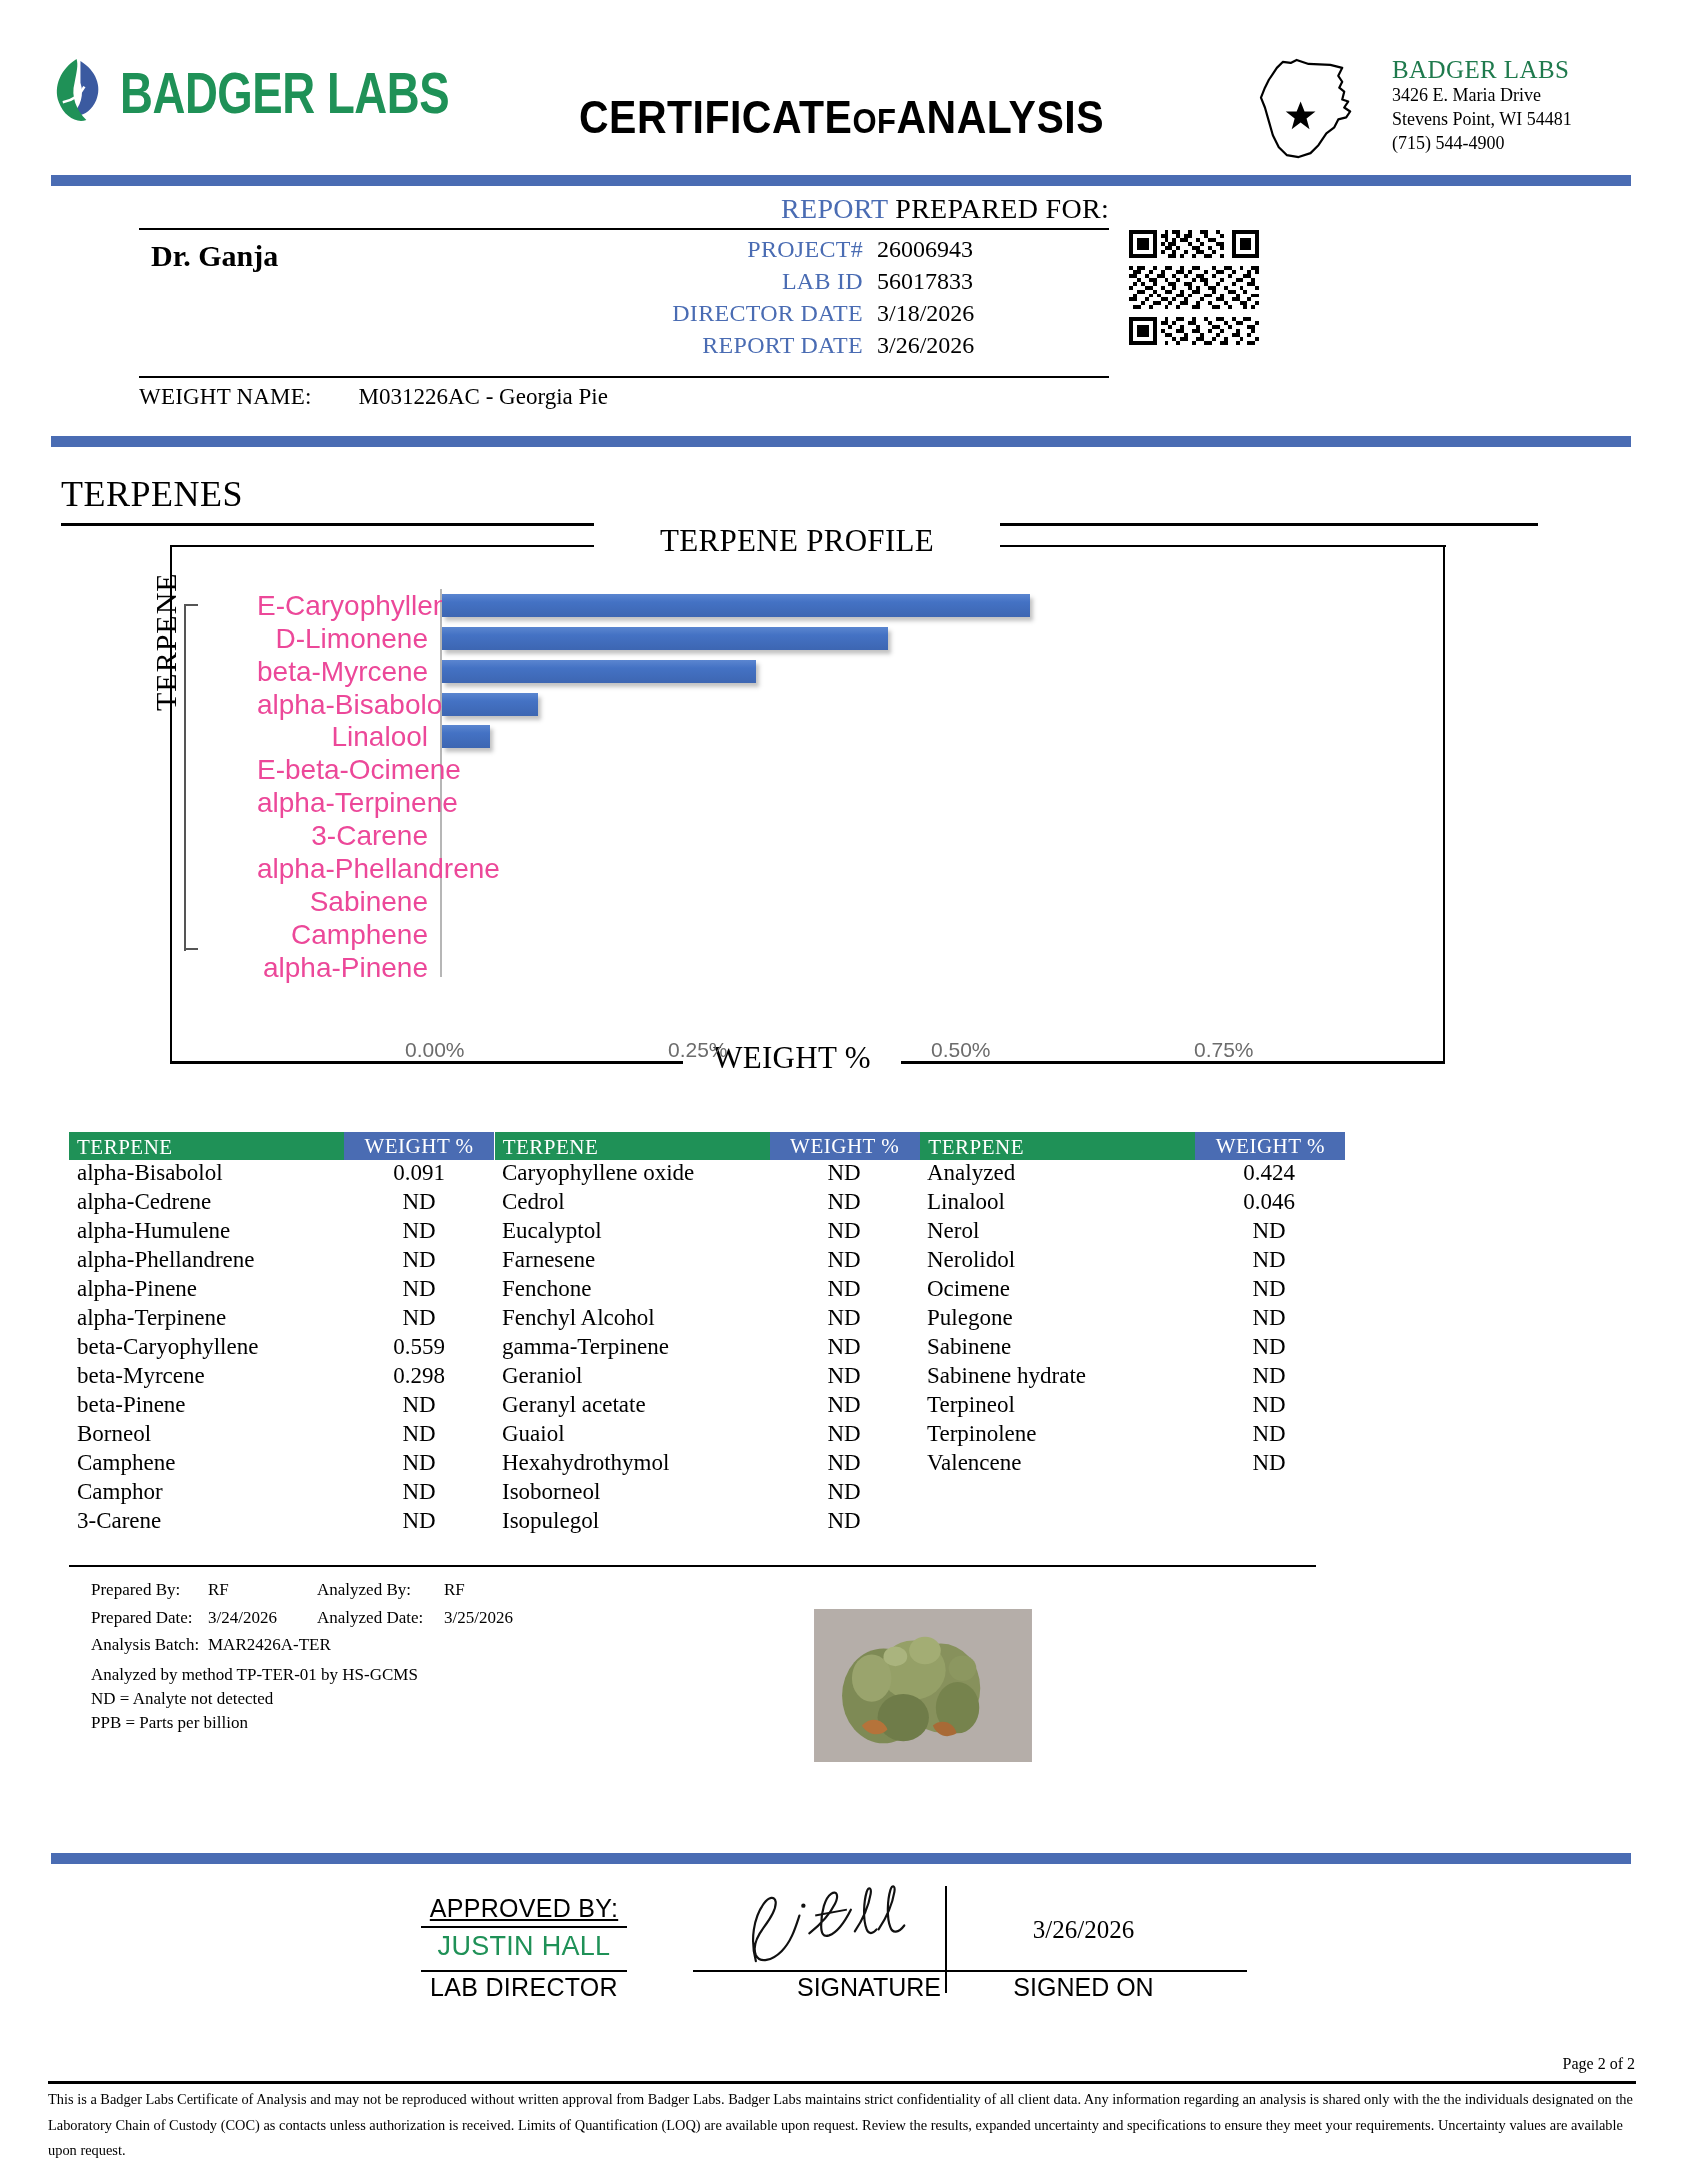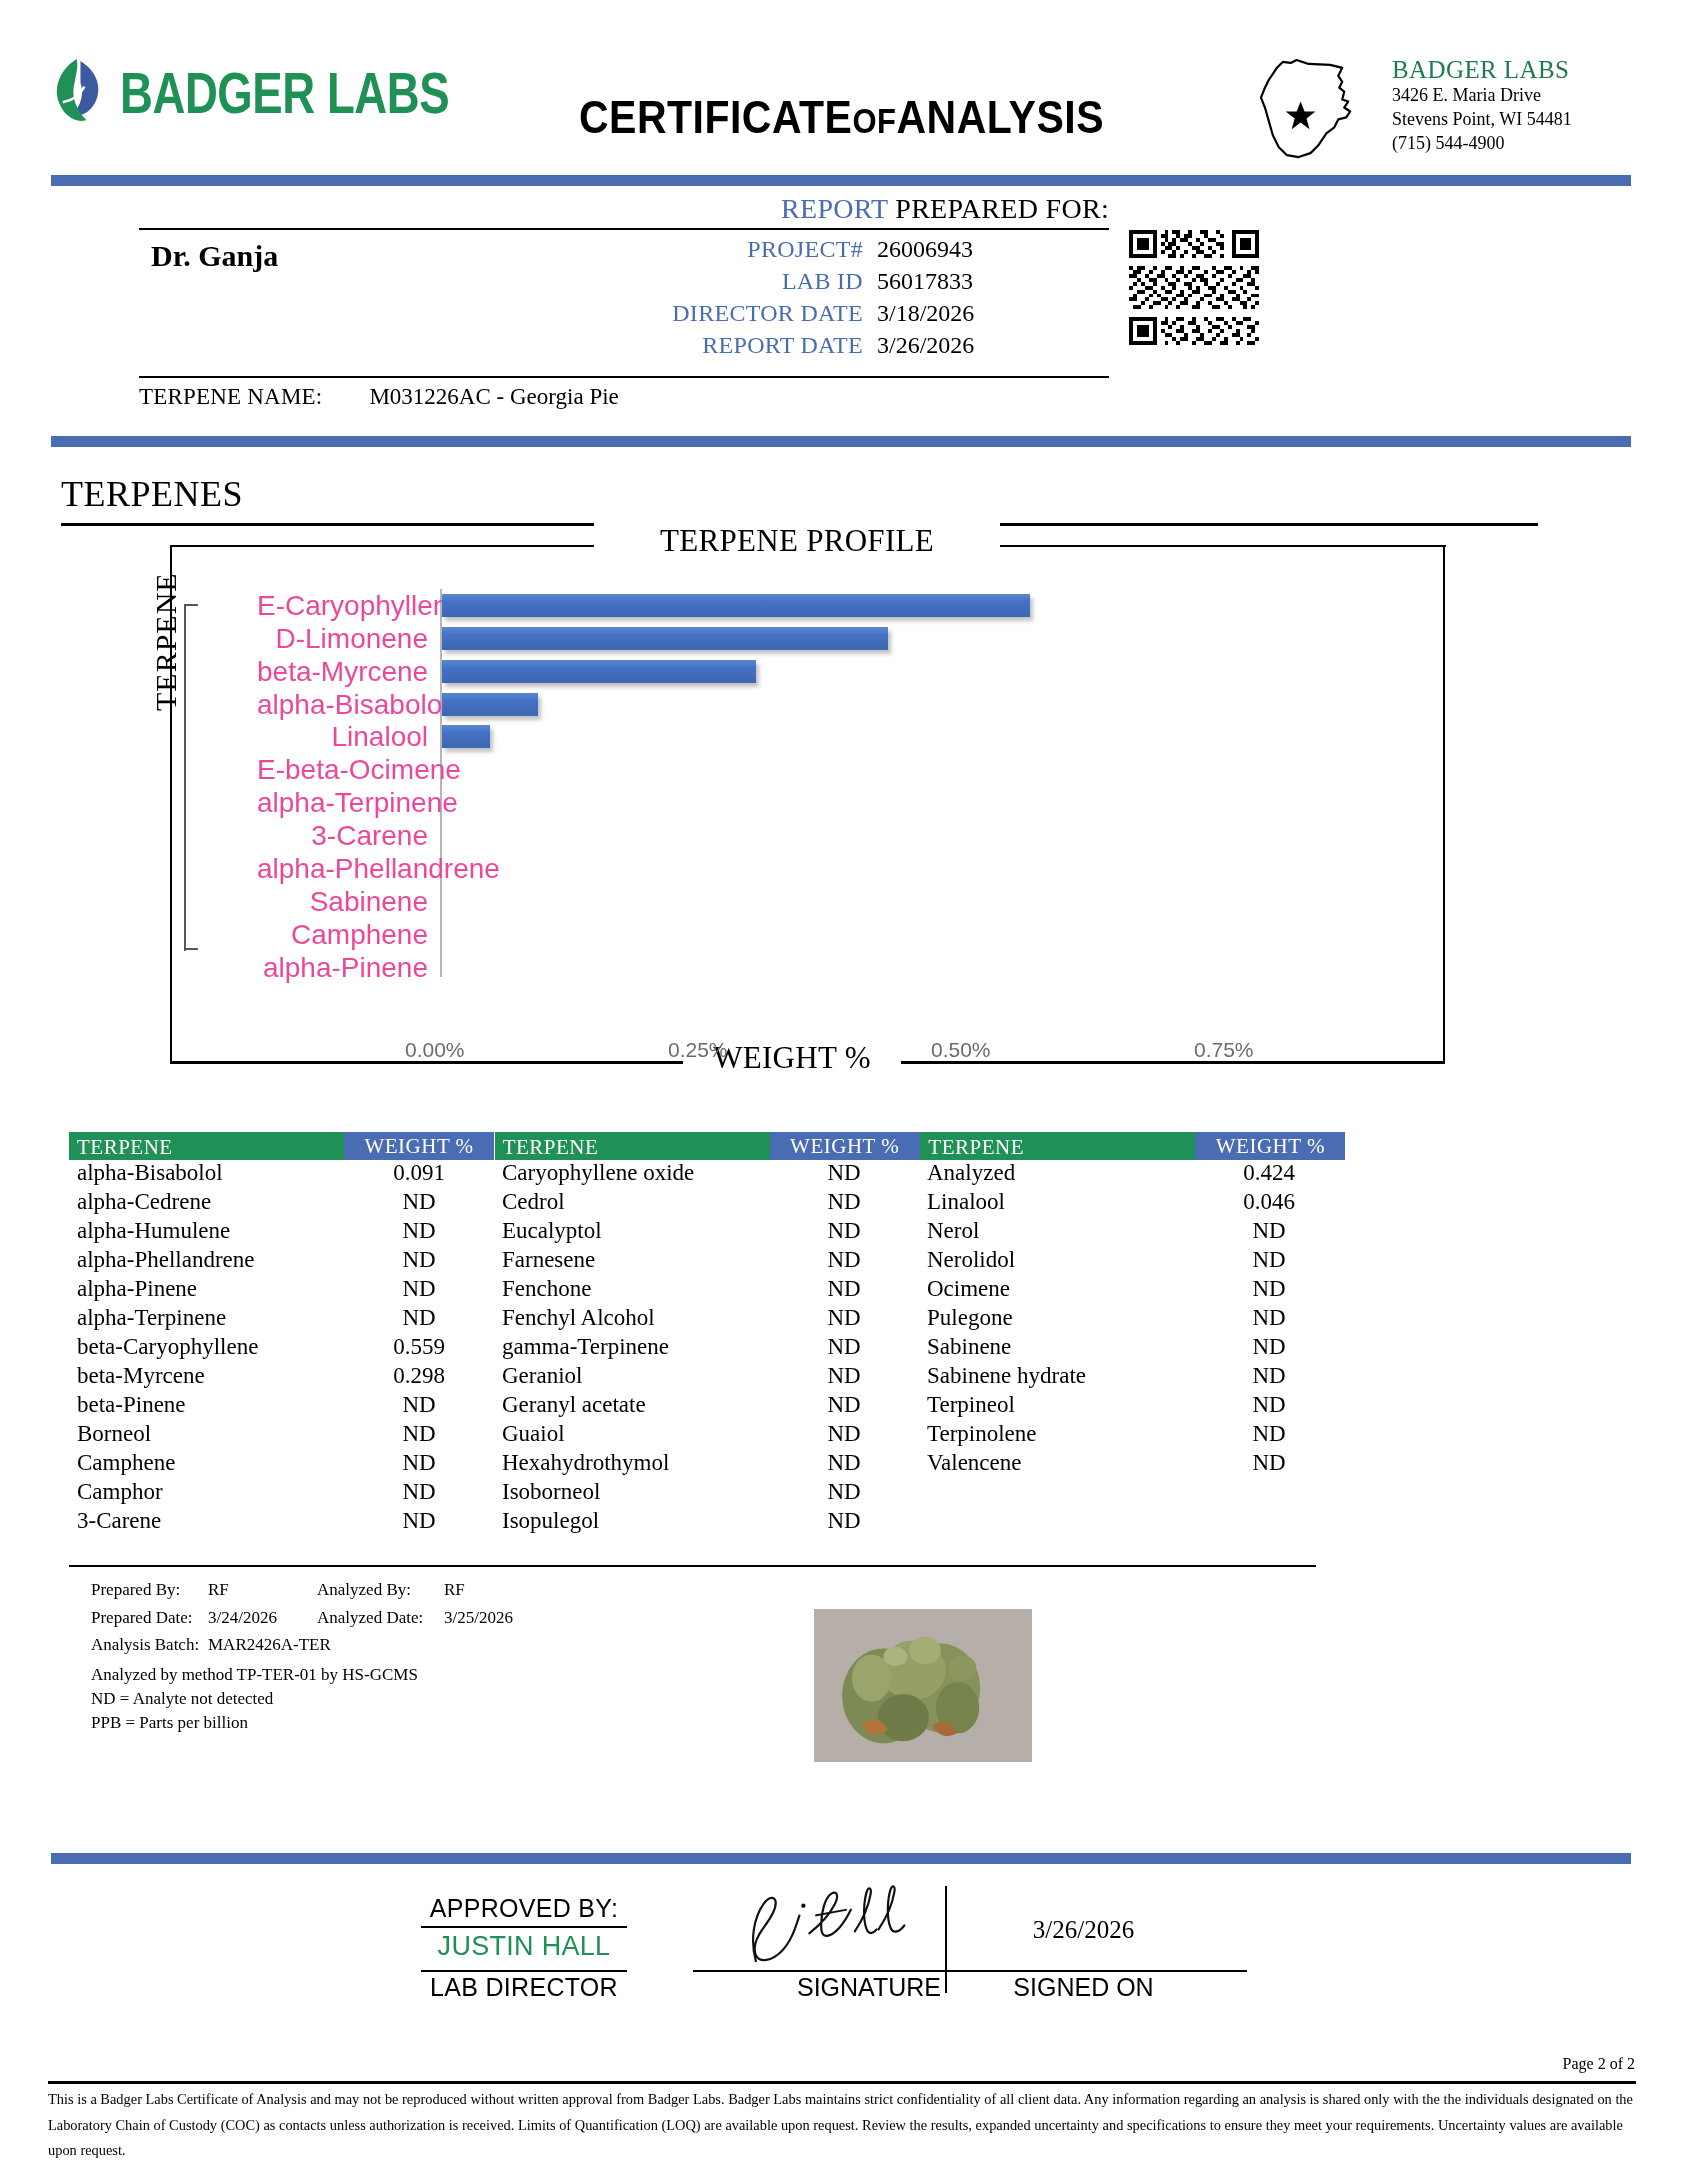--- a/index.html
+++ b/index.html
@@ -108,21 +108,21 @@
   .nrow { display:flex; }
   .nlbl { width:117px; }
   .nval { width:109px; }
   .nlbl2 { width:127px; }
   .notes2 { position:absolute; left:91px; top:1663px; font-size:17px; line-height:1.42; }
 
   
   .sample-img { position:absolute; left:814px; top:1609px; width:218px; height:153px;
                 background:#b9b2ad; overflow:hidden; }
   .appr-lbl { position:absolute; left:421px; top:1894px; width:206px; text-align:center;
-              font-family:"Liberation Sans", sans-serif; font-size:25px; letter-spacing:0.3px; }
+              font-family:"Liberation Sans", sans-serif; font-size:25px; letter-spacing:0.3px;text-decoration:underline; }
   .appr-rule1 { position:absolute; left:421px; top:1926px; width:206px; height:2px; background:#000; }
   .appr-name { position:absolute; left:421px; top:1931px; width:206px; text-align:center;
                font-family:"Liberation Sans", sans-serif; font-size:27px; color:#1f9157; letter-spacing:0.3px; }
   .appr-rule2 { position:absolute; left:421px; top:1970px; width:206px; height:2px; background:#000; }
   .appr-role { position:absolute; left:421px; top:1973px; width:206px; text-align:center;
                font-family:"Liberation Sans", sans-serif; font-size:25px; letter-spacing:0.3px; }
   .sig-rule { position:absolute; left:693px; top:1970px; width:554px; height:2px; background:#000; }
   .sig-div  { position:absolute; left:945px; top:1886px; width:2px; height:107px; background:#000; }
   .sig-lbl  { position:absolute; left:693px; top:1973px; width:248px; text-align:right;
               font-family:"Liberation Sans", sans-serif; font-size:25px; }
@@ -402,21 +402,21 @@
           <rect x="19" y="28" width="2" height="1"></rect>
           <rect x="23" y="28" width="2" height="1"></rect>
           <rect x="27" y="28" width="1" height="1"></rect>
           <rect x="30" y="28" width="2" height="1"></rect>
       </g>
     </svg>
   </div>
 
   <div class="sample-rule"></div>
   <div class="sample-row">
-    <div class="sample-lbl">TERPENE NAME:</div>
+    <div class="sample-lbl">WEIGHT NAME:</div>
     <div class="sample-val">M031226AC - Georgia Pie</div>
   </div>
 
   <div class="bluebar" style="top:436px;"></div>
 
   <div class="sec-title">TERPENES</div>
   <div class="sec-rule"></div>
 
   <div class="chart-box"></div>
   <div class="chart-top-left"></div>

